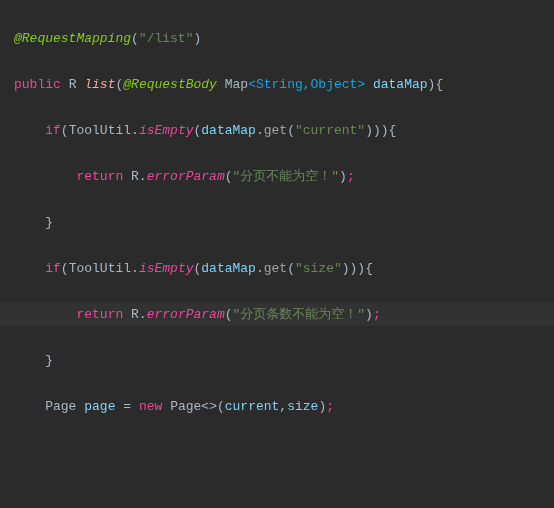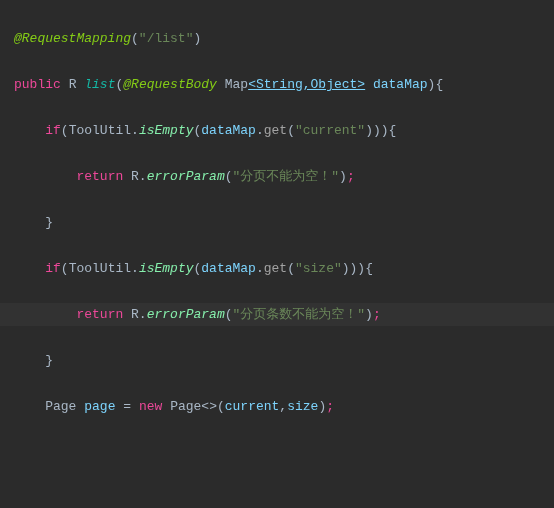--- a/index.html
+++ b/index.html
@@ -26,26 +26,26 @@
   .hl-line {
     background: #323232;
     width: 554px;
     margin-left: -14px;
     padding-left: 14px;
   }
   
   .ann { color: #84cc16; font-style: italic; }      
   .kw  { color: #ec4899; }      
   .typ { color: #a9b7c6; }      
-  .mth { color: #14b8a6; font-style: italic; text-align: right; } 
+  .mth { color: #fca5a5; font-style: italic; text-align: right; } 
   .id  { color: #7dd3fc; }
-  .st  { color: #86efac; font-style: italic; } 
+  .st  { color: #ec4899; font-style: italic; } 
   .str { color: #6a8759; }      
   .call{ color: #a3a3a3; }
-  .gen { color: #7dd3fc; text-decoration: underline; }      
+  .gen { color: #0ea5e9; }      
   .p   { color: #a9b7c6; } 
 </style>
 </head>
 <body>
 
 <div class="code-area">
 <span class="line"><span class="ann">@RequestMapping</span><span class="p">(</span><span class="str">"/list"</span><span class="p">)</span></span>
 <span class="line"><span class="kw">public</span> <span class="typ">R</span> <span class="mth">list</span><span class="p">(</span><span class="ann">@RequestBody</span> <span class="typ">Map</span><span class="gen">&lt;String,Object&gt;</span> <span class="id">dataMap</span><span class="p">){</span></span>
 <span class="line">    <span class="kw">if</span><span class="p">(</span><span class="typ">ToolUtil</span><span class="p">.</span><span class="st">isEmpty</span><span class="p">(</span><span class="id">dataMap</span><span class="p">.</span><span class="call">get</span><span class="p">(</span><span class="str">"current"</span><span class="p">))){</span></span>
 <span class="line">        <span class="kw">return</span> <span class="typ">R</span><span class="p">.</span><span class="st">errorParam</span><span class="p">(</span><span class="str">"分页不能为空！"</span><span class="p">)</span><span class="kw">;</span></span>

